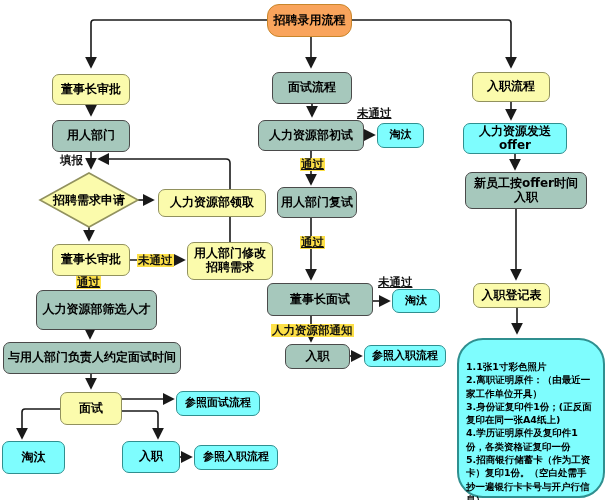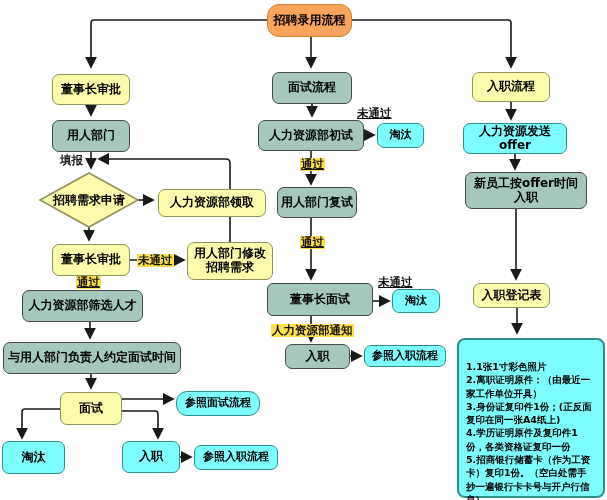--- a/index.html
+++ b/index.html
@@ -25,21 +25,21 @@
   }
   .bgw{background:#fde047;padding:0 1px;text-align:right;}
   .und{text-decoration:underline;}
   .diamond-text{
     position:absolute;border:none;background:transparent;display:flex;
     align-items:center;justify-content:center;font-weight:bold;font-size:12px;
   }
   #materials{
     position:absolute;left:457px;top:338px;width:148px;height:160px;
     background:var(--cyan-fill);border:2px solid var(--cyan-border);
-    border-radius:8px;box-sizing:border-box;padding:20px 7px 6px 7px;
+    border-radius:26px;box-sizing:border-box;padding:20px 7px 6px 7px;
     font-size:9.5px;font-weight:bold;color:#000;line-height:1.4;text-align:left;
   }
   #materials div{margin:0;}
 </style>
 </head>
 <body>
 
 <div id="canvas">
 
   <svg id="wires" viewBox="0 0 607 500">
@@ -81,24 +81,24 @@
   </svg>
 
   <div class="node orange" style="left:267px;top:4px;width:85px;height:33px;border-radius:12px;">招聘录用流程</div>
 
   <div class="node yellow" style="left:52px;top:74px;width:78px;height:31px;">董事长审批</div>
   <div class="node green" style="left:52px;top:120px;width:78px;height:32px;">用人部门</div>
   <div class="diamond-text" style="left:44px;top:186px;width:90px;height:28px;">招聘需求申请</div>
   <div class="node yellow" style="left:158px;top:189px;width:108px;height:28px;">人力资源部领取</div>
   <div class="node yellow" style="left:52px;top:244px;width:78px;height:32px;">董事长审批</div>
   <div class="node yellow" style="left:187px;top:242px;width:86px;height:38px;">用人部门修改招聘需求</div>
-  <div class="node green" style="left:22px;top:290px;width:121px;height:32px;">人力资源部筛选人才</div>
+  <div class="node green" style="left:36px;top:290px;width:121px;height:40px;">人力资源部筛选人才</div>
   <div class="node green" style="left:3px;top:342px;width:178px;height:32px;">与用人部门负责人约定面试时间</div>
   <div class="node yellow" style="left:60px;top:392px;width:62px;height:33px;">面试</div>
-  <div class="node cyan small" style="left:176px;top:391px;width:84px;height:25px;border-radius:11px;">参照面试流程</div>
+  <div class="node cyan small" style="left:176px;top:391px;width:84px;height:25px;">参照面试流程</div>
   <div class="node cyan" style="left:2px;top:441px;width:63px;height:33px;">淘汰</div>
   <div class="node cyan" style="left:122px;top:441px;width:58px;height:32px;">入职</div>
   <div class="node cyan small" style="left:194px;top:445px;width:84px;height:25px;">参照入职流程</div>
 
   <div class="node green" style="left:272px;top:72px;width:80px;height:32px;">面试流程</div>
   <div class="node green" style="left:258px;top:120px;width:106px;height:31px;">人力资源部初试</div>
   <div class="node cyan small" style="left:377px;top:123px;width:47px;height:25px;">淘汰</div>
   <div class="node green" style="left:277px;top:187px;width:80px;height:31px;">用人部门复试</div>
   <div class="node green" style="left:267px;top:283px;width:106px;height:33px;border-radius:6px;">董事长面试</div>
   <div class="node cyan small" style="left:392px;top:289px;width:48px;height:24px;">淘汰</div>

